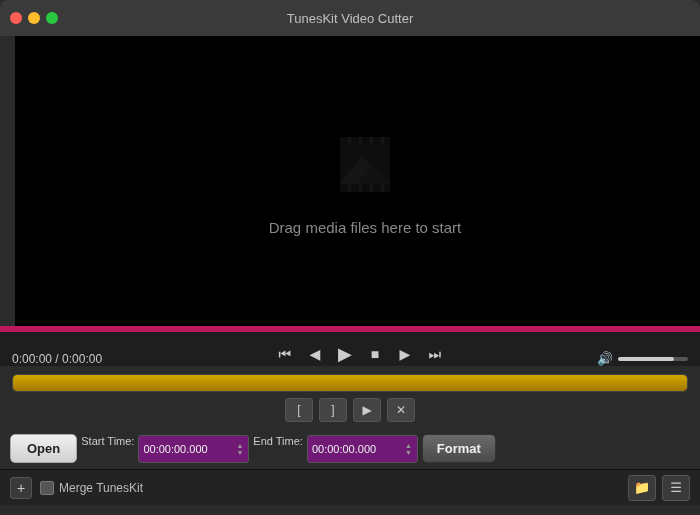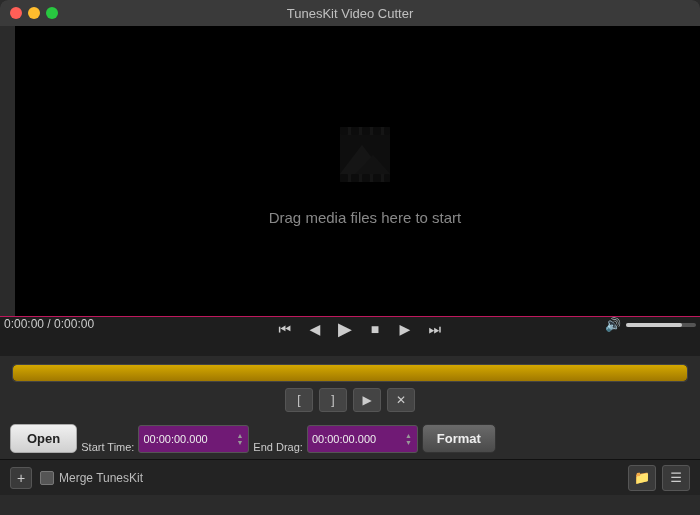--- a/index.html
+++ b/index.html
@@ -8,21 +8,21 @@
       height: 515px;
       background: #2b2b2b;
       font-family: -apple-system, 'Helvetica Neue', Arial, sans-serif;
       overflow: hidden;
       border-radius: 8px;
     }
 
     
     .title-bar {
       background: #3a3a3a;
-      height: 26px;
+      height: 36px;
       display: flex;
       align-items: center;
       justify-content: center;
       position: relative;
       border-radius: 8px 8px 0 0;
     }
     .title-bar-buttons {
       position: absolute;
       left: 10px;
       display: flex;
@@ -64,23 +64,23 @@
       font-size: 15px;
       margin-top: 12px;
       font-weight: 500;
     }
 
     
     .playback-bar {
       background: #1e1e1e;
       height: 40px;
       display: flex;
-      align-items: flex-start;
-      padding: 0 4px;
-      border-top: 1px solid #be185d;
+      align-items: flex-end;
+      padding: 0 12px;
+      border-top: 6px solid #be185d;
       gap: 8px;
     }
     .time-display {
       color: #ccc;
       font-size: 12px;
       min-width: 110px;
     }
     .controls-center {
       flex: 1;
       display: flex;
@@ -180,21 +180,21 @@
       color: #222;
       font-size: 13px;
       font-weight: 600;
       padding: 6px 16px;
       border-radius: 5px;
       cursor: pointer;
       white-space: nowrap;
     }
     .time-field-group {
       display: flex;
-      align-items: flex-end;
+      align-items: flex-start;
       gap: 4px;
     }
     .time-label {
       color: #ccc;
       font-size: 11px;
       white-space: nowrap;
     }
     .time-input-wrap {
       display: flex;
       align-items: center;
@@ -382,21 +382,21 @@
     <div class="time-input-wrap">
       <input class="time-input" type="text" value="00:00:00.000" style="">
       <div class="time-spinner">
         <button class="spin-btn">▲</button>
         <button class="spin-btn">▼</button>
       </div>
     </div>
   </div>
 
   <div class="time-field-group">
-    <span class="time-label">End Drag:</span>
+    <span class="time-label">End Time:</span>
     <div class="time-input-wrap">
       <input class="time-input" type="text" value="00:00:00.000" style="">
       <div class="time-spinner">
         <button class="spin-btn">▲</button>
         <button class="spin-btn">▼</button>
       </div>
     </div>
   </div>
 
   <button class="start-btn">Format</button>

